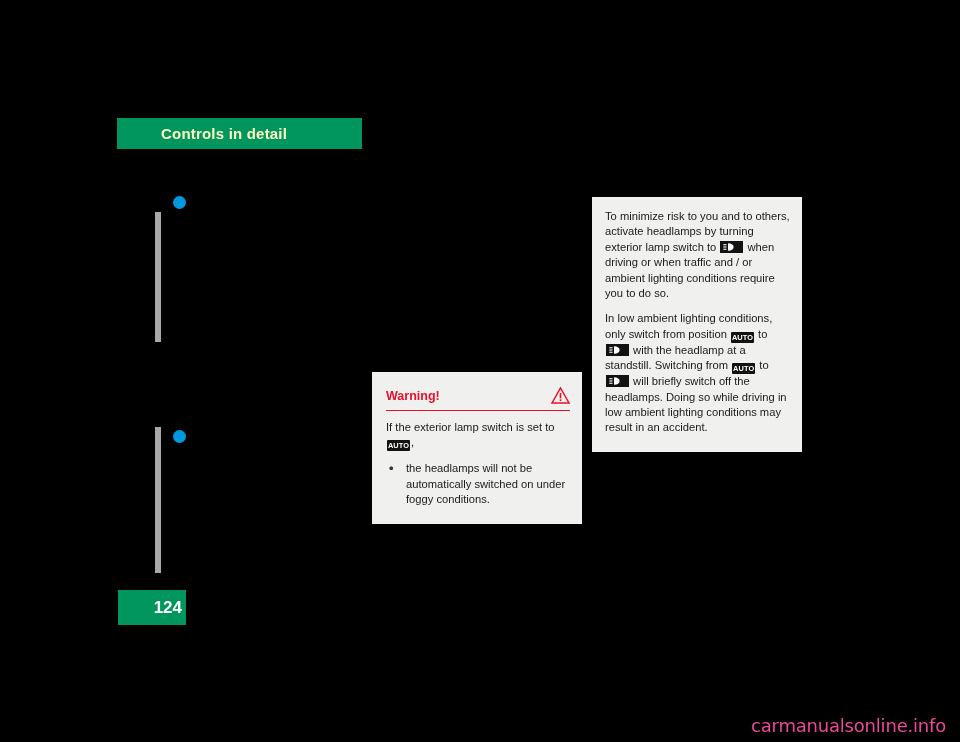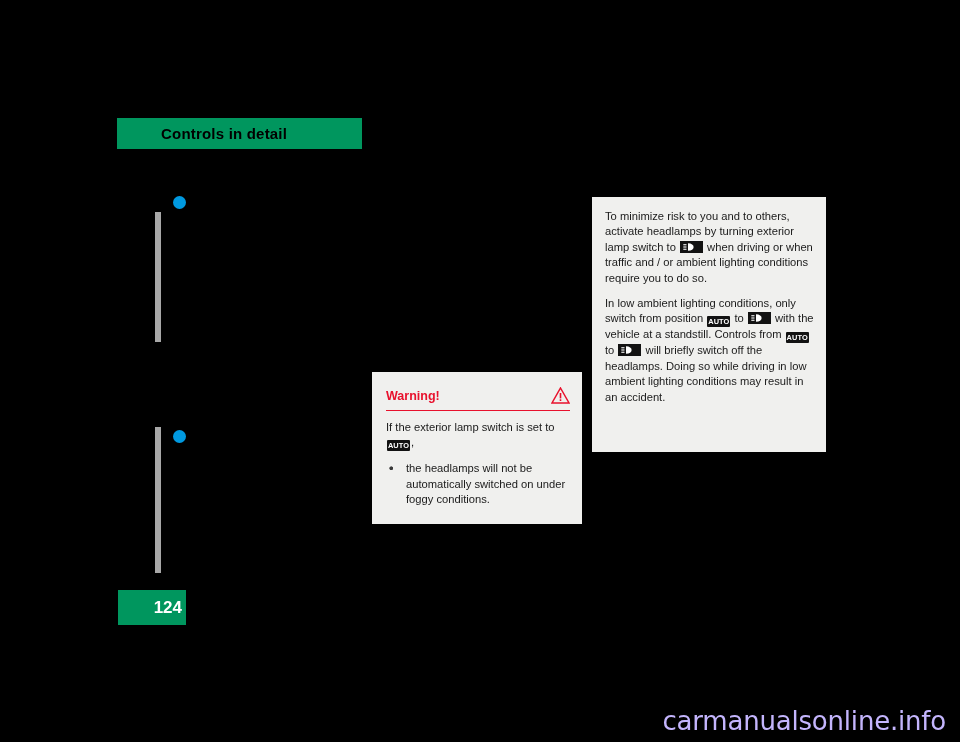--- a/index.html
+++ b/index.html
@@ -18,21 +18,21 @@
   
   .chapter-banner {
     position: absolute;
     left: 117px; top: 118px;
     width: 245px; height: 31px;
     background: #00965E;
     display: flex;
     align-items: center;
   }
   .chapter-banner-title {
-    color: #000000;
+    color: #fef9c3;
     font-size: 15px;
     font-weight: bold;
     letter-spacing: 0.2px;
     padding-left: 44px;
   }
   .blue-dot {
     position: absolute;
     width: 13px; height: 13px;
     border-radius: 50%;
     background: #0099E0;
@@ -126,21 +126,21 @@
     position: absolute;
     left: 3px; top: 0;
     font-size: 13px;
     line-height: 15.4px;
     color: #3a3a3a;
   }
 
   
   .note-panel {
     left: 592px; top: 197px;
-    width: 234px; height: 255px;
+    width: 210px; height: 255px;
     padding: 12px 12px 12px 13px;
   }
 
   
   .badge {
     display: inline-block;
     background: #121212;
     vertical-align: -2px;
     border-radius: 1px;
   }
@@ -162,22 +162,22 @@
     vertical-align: -2px;
   }
   .badge-lamp svg { display: block; }
 
   .warning-triangle svg { display: block; }
 
   
   .watermark {
     position: absolute;
     right: 14px; bottom: 6px;
-    color: #c4b5fd;
-    font-size: 26px;
+    color: #ec4899;
+    font-size: 18px;
     letter-spacing: -0.2px;
     font-family: "DejaVu Sans", sans-serif;
   }
 </style>
 </head>
 <body>
 
 <div class="chapter-banner">
   <span class="chapter-banner-title">Controls in detail</span>
 </div>
@@ -243,21 +243,21 @@
     <span>to</span>
     <span class="badge badge-lamp">
       <svg width="23" height="12" viewBox="0 0 23 12">
         <rect x="0" y="0" width="23" height="12" fill="#121212"></rect>
         <path d="M8 2.2 C11.6 2.2 13.6 4 13.6 6 C13.6 8 11.6 9.8 8 9.8 Z" fill="#ffffff"></path>
         <rect x="3.3" y="3.2" width="3.2" height="1.1" fill="#ffffff"></rect>
         <rect x="3.3" y="5.45" width="3.2" height="1.1" fill="#ffffff"></rect>
         <rect x="3.3" y="7.7" width="3.2" height="1.1" fill="#ffffff"></rect>
       </svg>
     </span>
-    <span>with the vehicle at a standstill. Controls from</span>
+    <span>with the headlamp at a standstill. Switching from</span>
     <span class="badge badge-auto">AUTO</span>
     <span>to</span>
     <span class="badge badge-lamp">
       <svg width="23" height="12" viewBox="0 0 23 12">
         <rect x="0" y="0" width="23" height="12" fill="#121212"></rect>
         <path d="M8 2.2 C11.6 2.2 13.6 4 13.6 6 C13.6 8 11.6 9.8 8 9.8 Z" fill="#ffffff"></path>
         <rect x="3.3" y="3.2" width="3.2" height="1.1" fill="#ffffff"></rect>
         <rect x="3.3" y="5.45" width="3.2" height="1.1" fill="#ffffff"></rect>
         <rect x="3.3" y="7.7" width="3.2" height="1.1" fill="#ffffff"></rect>
       </svg>

